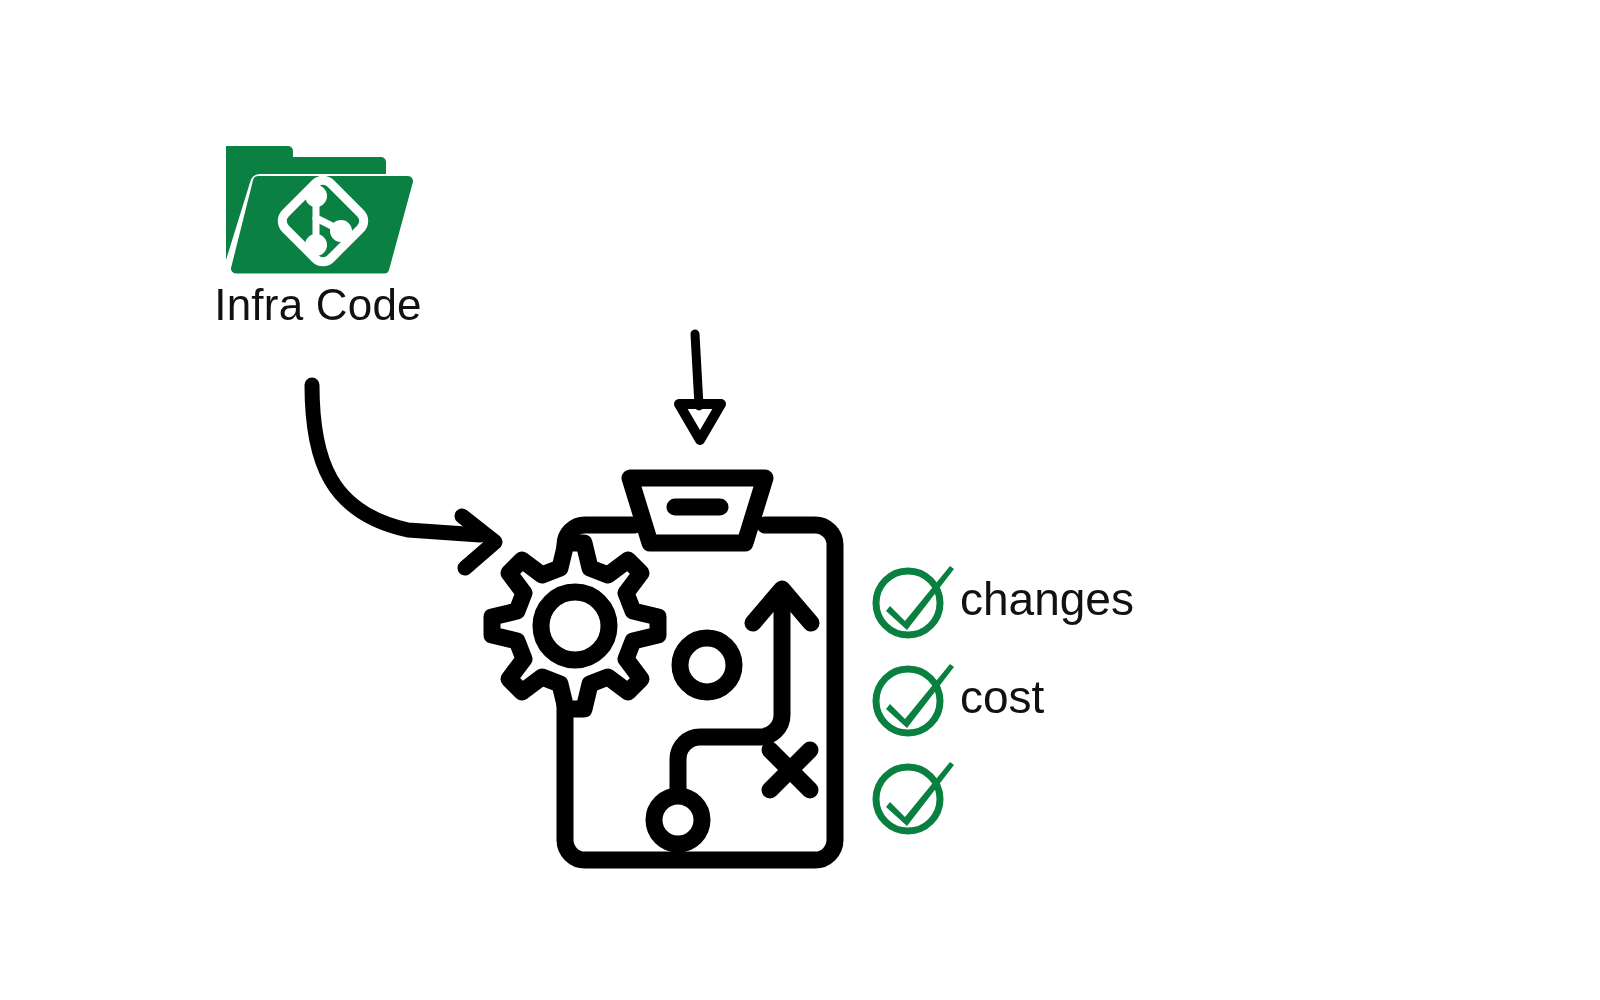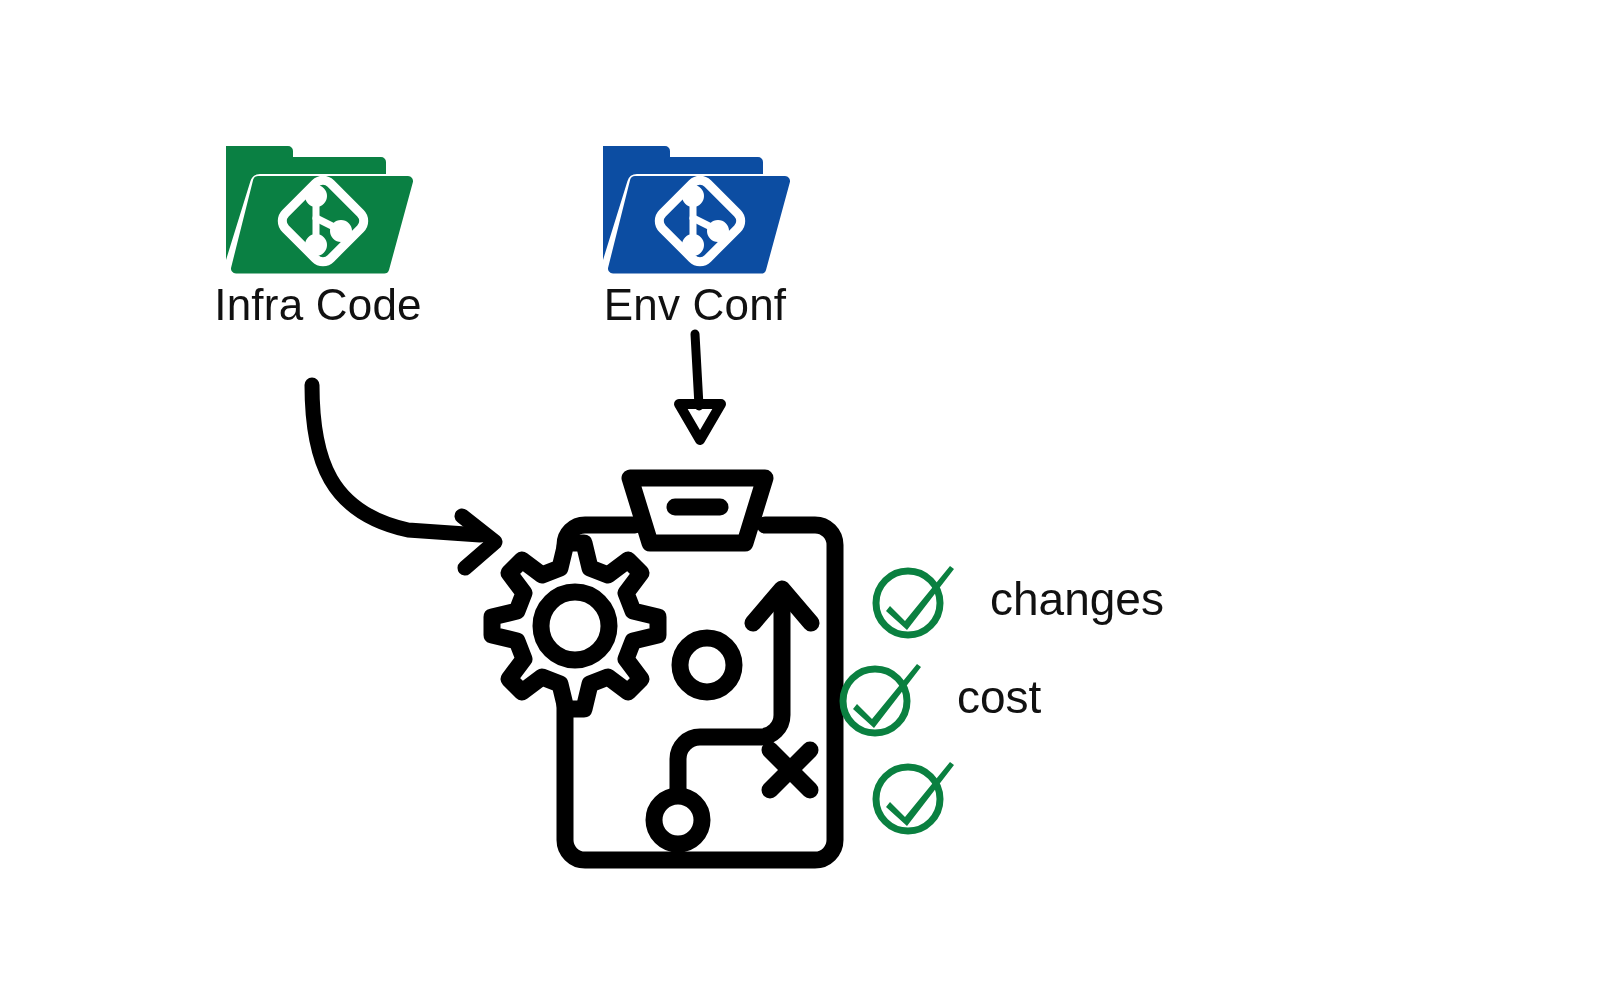--- a/index.html
+++ b/index.html
@@ -30,21 +30,21 @@
     color: #111111;
     line-height: 1.05;
     letter-spacing: 0.2px;
     white-space: nowrap;
   }
   .folder-art { display: block; margin: 0 auto; }
   .check-row {
     position: absolute;
     display: flex;
     align-items: center;
-    gap: 32px;
+    gap: 2px;
   }
   .check-label {
     font-family: "Liberation Sans", sans-serif;
     font-size: 46px;
     color: #111111;
     line-height: 1;
     white-space: nowrap;
   }
   svg { display: block; overflow: visible; }
 </style>
@@ -67,37 +67,20 @@
         <line x1="98" y1="66" x2="98" y2="112"></line>
         <line x1="98" y1="86" x2="120" y2="97"></line>
         <circle cx="98" cy="64" r="7.5"></circle>
         <circle cx="98" cy="113" r="7.5"></circle>
         <circle cx="123" cy="99" r="7.5"></circle>
       </g>
     </svg>
     <div class="folder-label">Infra Code</div>
   </div>
 
-  <div class="node folder-node" style="left:575px; top:132px;">
-    <svg class="folder-art" width="200" height="150" viewBox="0 0 200 150">
-      <path d="M8 14 h62 a5 5 0 0 1 5 5 v6 h88 a5 5 0 0 1 5 5 v12 H42 a10 10 0 0 0 -9.6 7.2 L8 128 Z" fill="#0c4da2"></path>
-      <path d="M40 44 h150 a5 5 0 0 1 4.8 6.4 L171 138 a5 5 0 0 1 -4.8 3.6 H18 a5 5 0 0 1 -4.8 -6.4 L35.2 47.6 A5 5 0 0 1 40 44 Z" fill="#0c4da2"></path>
-      <g fill="none" stroke="#ffffff" stroke-width="9" stroke-linejoin="round">
-        <rect x="73" y="57" width="64" height="64" rx="11" ry="11" transform="rotate(45 105 89)"></rect>
-      </g>
-      <g stroke="#ffffff" stroke-width="7" stroke-linecap="round" fill="#ffffff">
-        <line x1="98" y1="66" x2="98" y2="112"></line>
-        <line x1="98" y1="86" x2="120" y2="97"></line>
-        <circle cx="98" cy="64" r="7.5"></circle>
-        <circle cx="98" cy="113" r="7.5"></circle>
-        <circle cx="123" cy="99" r="7.5"></circle>
-      </g>
-    </svg>
-    <div class="folder-label">Env Conf</div>
-  </div>
 
   <svg class="node" style="left:290px; top:370px;" width="240" height="200" viewBox="0 0 240 200">
     <path d="M22 15 C22 90, 40 143, 118 160 L190 165" fill="none" stroke="#000000" stroke-width="15" stroke-linecap="round" stroke-linejoin="round"></path>
     <path d="M172 146 L205 172 L175 198" fill="none" stroke="#000000" stroke-width="15" stroke-linecap="round" stroke-linejoin="round"></path>
   </svg>
 
   <svg class="node" style="left:655px; top:328px;" width="110" height="120" viewBox="0 0 110 120">
     <line x1="40" y1="6" x2="44" y2="78" stroke="#000000" stroke-width="9" stroke-linecap="round"></line>
     <path d="M24 76 L66 76 L45 112 Z" fill="none" stroke="#000000" stroke-width="10" stroke-linejoin="round"></path>
   </svg>
@@ -136,21 +119,21 @@
   </svg>
 
   <div class="check-row" style="left:866px; top:558px;">
     <svg width="92" height="82" viewBox="0 0 92 82">
       <circle cx="42" cy="45" r="32" fill="none" stroke="#0a8040" stroke-width="7"></circle>
       <path d="M24 48 L39 63 L84 8 L88 11 L41 72 L20 53 Z" fill="#0a8040"></path>
     </svg>
     <span class="check-label">changes</span>
   </div>
 
-  <div class="check-row" style="left:833px; top:656px;justify-content:flex-end;">
+  <div class="check-row" style="left:866px; top:656px;justify-content:flex-end;">
     <svg width="92" height="82" viewBox="0 0 92 82">
       <circle cx="42" cy="45" r="32" fill="none" stroke="#0a8040" stroke-width="7"></circle>
       <path d="M24 48 L39 63 L84 8 L88 11 L41 72 L20 53 Z" fill="#0a8040"></path>
     </svg>
     <span class="check-label">cost</span>
   </div>
 
   <div class="check-row" style="left:866px; top:754px;">
     <svg width="92" height="82" viewBox="0 0 92 82">
       <circle cx="42" cy="45" r="32" fill="none" stroke="#0a8040" stroke-width="7"></circle>

